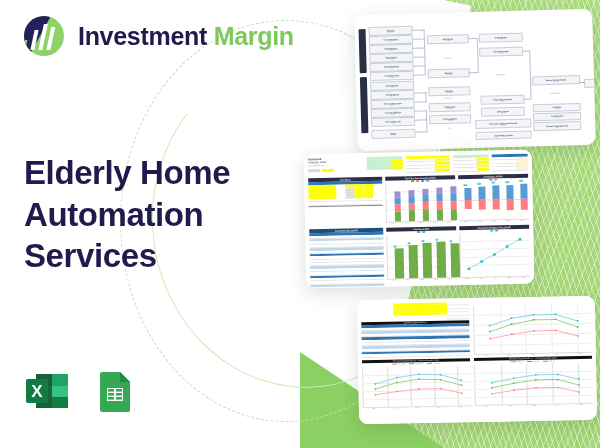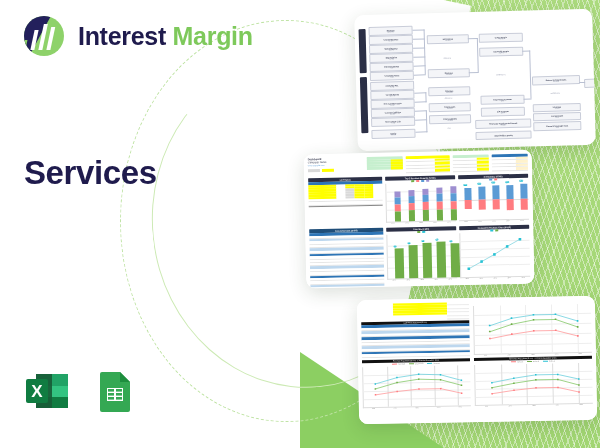--- a/index.html
+++ b/index.html
@@ -123,24 +123,26 @@
             <rect x="24" y="10" width="4" height="26" transform="skewX(-12)"></rect>
             <rect x="32" y="13" width="4" height="23" transform="skewX(-12)"></rect>
           </g>
           <g fill="#8ed26a">
             <rect x="8" y="26" width="3" height="10" transform="skewX(-12)"></rect>
           </g>
         </g>
         <circle cx="22" cy="22" r="20" fill="none" stroke="#ffffff" stroke-width="0"></circle>
       </svg>
     </span>
-    <span class="logo-text"><span>Interest</span><span class="g">&nbsp;</span><span class="g">Margin</span></span>
+    <span class="logo-text"><span>Investment</span><span class="g">&nbsp;</span><span class="g">Margin</span></span>
   </div>
 
   <div class="headline">
+    <div>Elderly Home</div>
+    <div>Automation</div>
     <div>Services</div>
   </div>
 
   <div class="icons">
     <span class="fi">
       <svg viewBox="0 0 46 46" width="46" height="46">
         <rect x="12" y="6" width="32" height="12" fill="#21a366"></rect>
         <rect x="12" y="18" width="32" height="11" fill="#33c481"></rect>
         <rect x="12" y="29" width="32" height="11" fill="#107c41"></rect>
         <rect x="12" y="6" width="16" height="34" fill="#185c37" opacity=".92"></rect>

